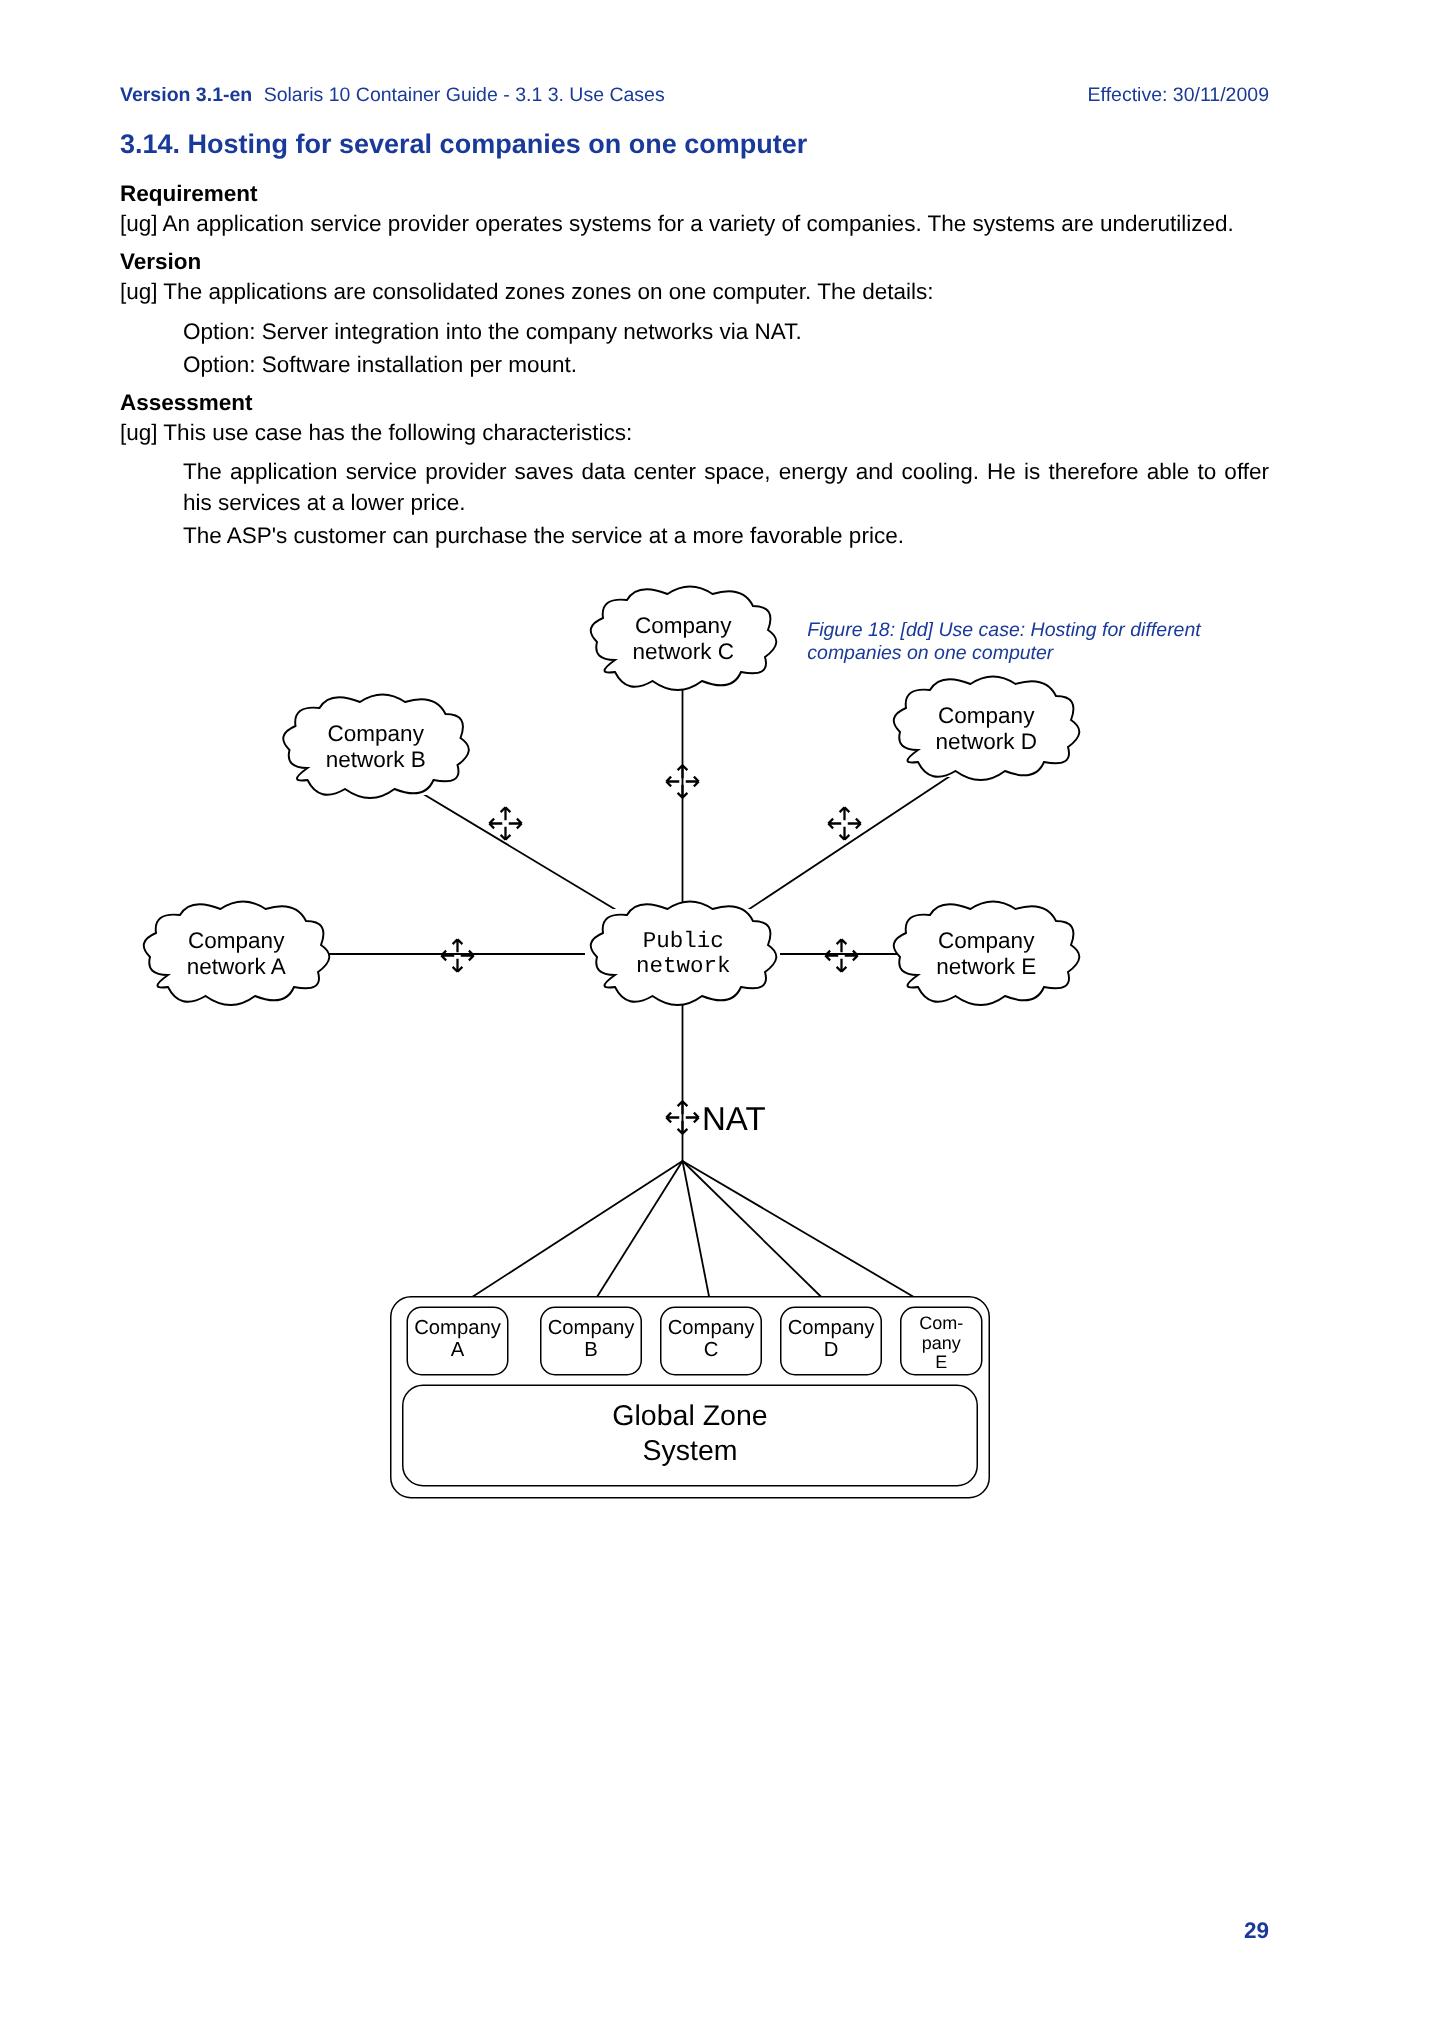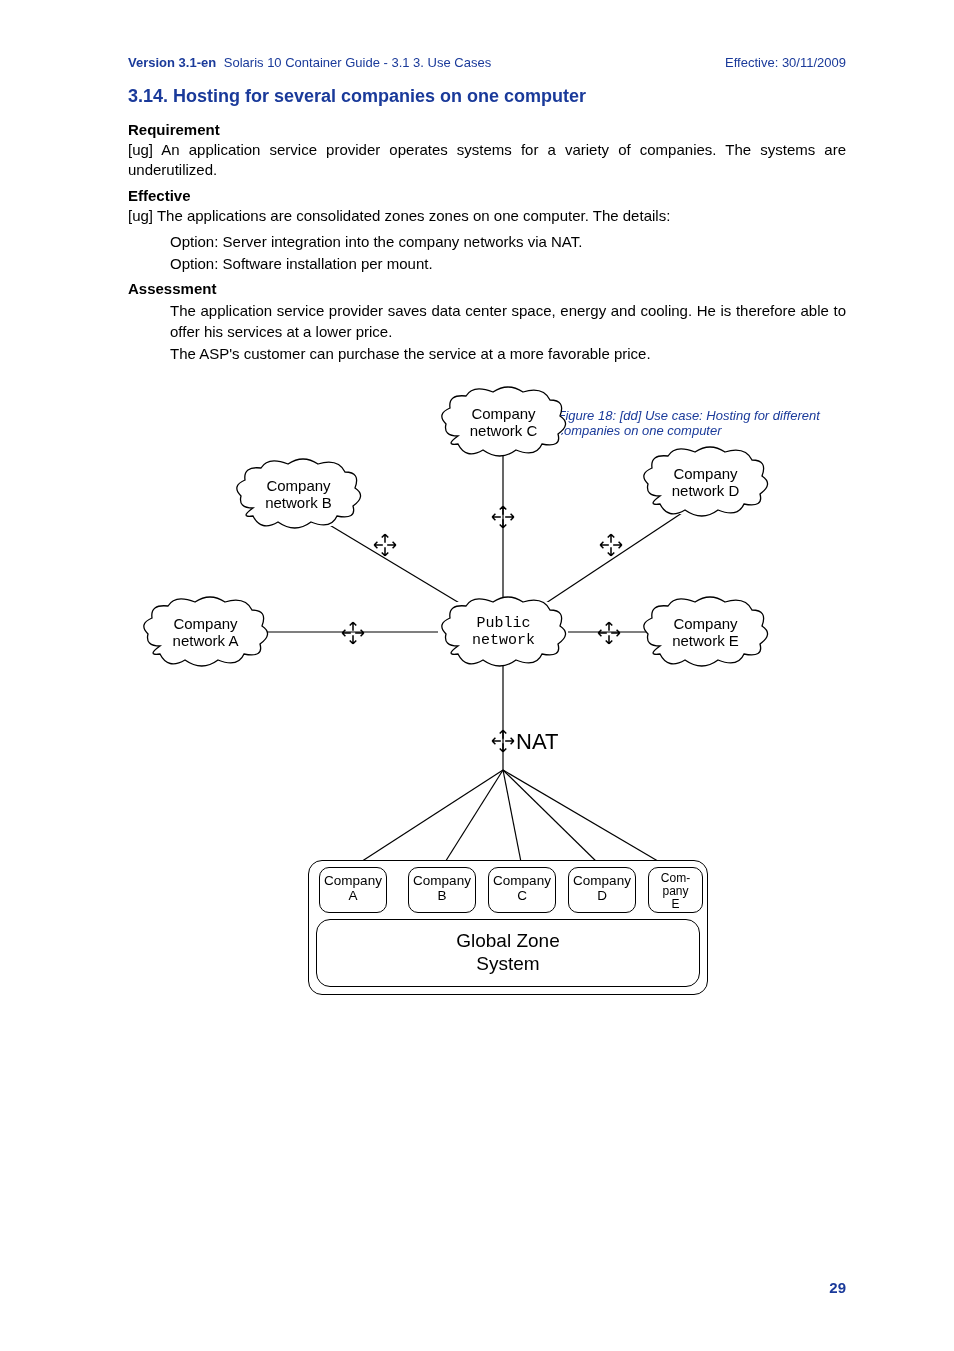--- a/index.html
+++ b/index.html
@@ -9,21 +9,20 @@
     font-family: Arial, Helvetica, sans-serif;
     font-size: 15px;
     color: #000;
     width: 954px;
   }
   .page {
     padding: 55px 108px 50px 80px;
     box-sizing: border-box;
     position: relative;
     min-height: 1351px;
-    margin-left: 48px;
   }
   .hdr-row {
     display: flex;
     justify-content: space-between;
     align-items: baseline;
     font-size: 13px;
     color: #1a3a9a;
     margin-bottom: 16px;
   }
   .hdr-left { }
@@ -154,28 +153,29 @@
       <span class="hdr-title">Solaris 10 Container Guide - 3.1   3. Use Cases</span>
     </div>
     <div>Effective: 30/11/2009</div>
   </div>
 
   <div class="section-heading">3.14. Hosting for several companies on one computer</div>
 
   <div class="subhead">Requirement</div>
   <div class="para">[ug] An application service provider operates systems for a variety of companies. The systems are underutilized.</div>
 
-  <div class="subhead">Effective</div>
+  <div class="subhead">Version</div>
   <div class="para">[ug] The applications are consolidated zones zones on one computer. The details:</div>
   <div class="bullet-block">
     <div class="bline">Option: Server integration into the company networks via NAT.</div>
     <div class="bline">Option: Software installation per mount.</div>
   </div>
 
   <div class="subhead">Assessment</div>
+  <div class="para">[ug] This use case has the following characteristics:</div>
   <div class="bullet-block">
     <div class="bline">The application service provider saves data center space, energy and cooling. He is therefore able to offer his services at a lower price.</div>
     <div class="bline">The ASP's customer can purchase the service at a more favorable price.</div>
   </div>
 
   <div class="figure-wrap">
     <div class="diagram">
 
       <svg class="lines">
 

